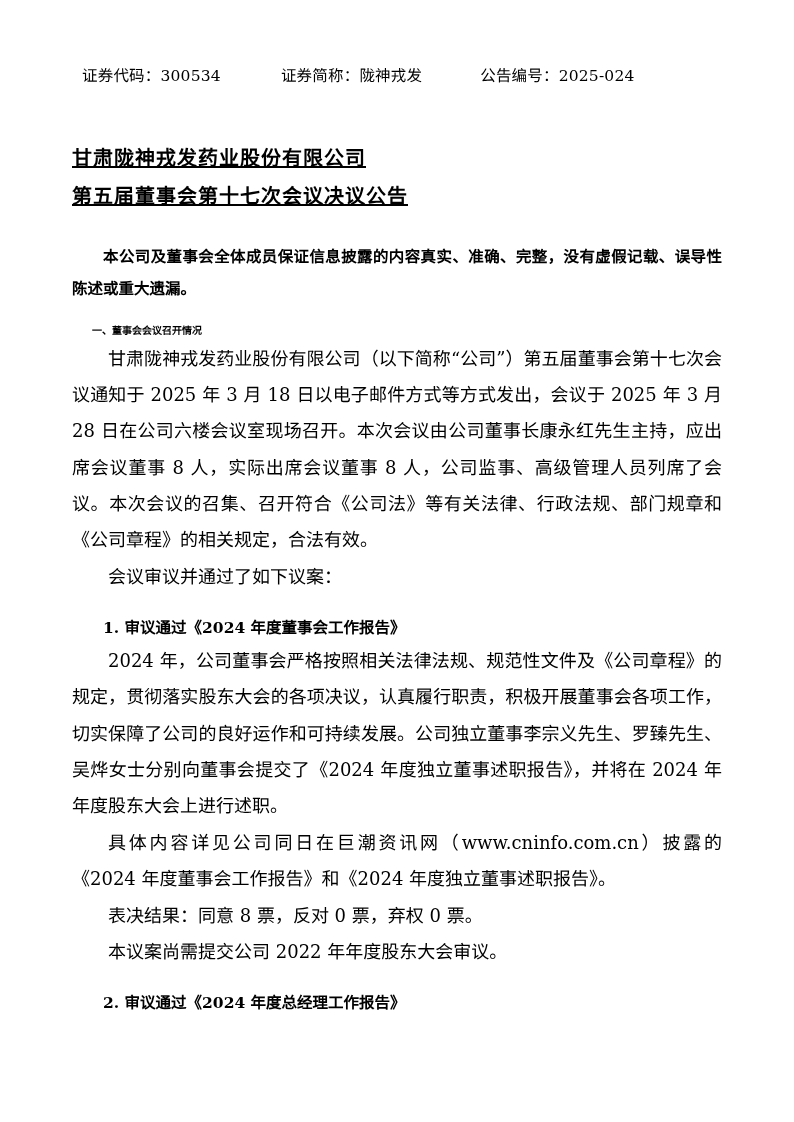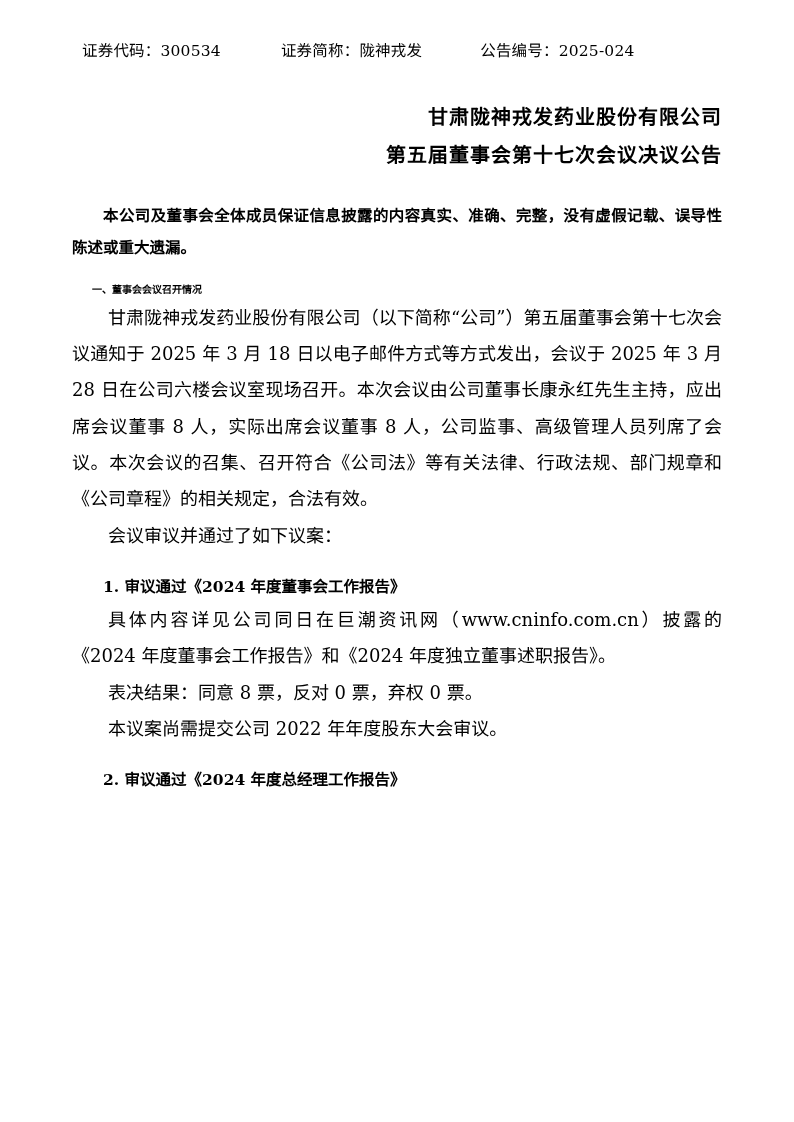--- a/index.html
+++ b/index.html
@@ -12,42 +12,43 @@
     height: 1122px;
     font-family: "DejaVu Serif", "Liberation Serif", serif;
     color: #000000;
     position: relative;
     overflow: hidden;
   }
   .page {
     box-sizing: border-box;
     width: 794px;
     height: 828px;
-    padding: 38px 72px 60px 72px;
+    padding: 63px 72px 60px 72px;
   }
   .header-line {
     display: flex;
     justify-content: flex-start;
     align-items: baseline;
     font-size: 15.5px;
     letter-spacing: 0.2px;
     margin: 0 0 10px 0;
     padding-left: 10px;
   }
   .header-line .hdr-item {
     white-space: nowrap;
   }
   .hdr-code { margin-right: 60px; }
   .hdr-name { margin-right: 58px; }
   .hdr-no { }
 
   .title-block {
-    text-align: right;
-    margin-top: 38px;
+    text-align: left;
+    margin-top: 54px;
     margin-bottom: 6px;
+    text-decoration: underline;
   }
   .title-line {
     font-size: 20px;
     font-weight: bold;
     letter-spacing: 1px;
     line-height: 1.9;
   }
 
   p {
     margin: 0;
@@ -101,19 +102,20 @@
   </div>
 
   <p class="lead-bold">本公司及董事会全体成员保证信息披露的内容真实、准确、完整，没有虚假记载、误导性陈述或重大遗漏。</p>
 
   <div class="section-head">一、董事会会议召开情况</div>
   <p class="body-para">甘肃陇神戎发药业股份有限公司（以下简称“公司”）第五届董事会第十七次会议通知于 2025 年 3 月 18 日以电子邮件方式等方式发出，会议于 2025 年 3 月 28 日在公司六楼会议室现场召开。本次会议由公司董事长康永红先生主持，应出席会议董事 8 人，实际出席会议董事 8 人，公司监事、高级管理人员列席了会议。本次会议的召集、召开符合《公司法》等有关法律、行政法规、部门规章和《公司章程》的相关规定，合法有效。</p>
 
   <p class="body-para">会议审议并通过了如下议案：</p>
 
   <div class="sub-head">1. 审议通过《2024 年度董事会工作报告》</div>
+  <p class="body-para">2024 年，公司董事会严格按照相关法律法规、规范性文件及《公司章程》的规定，贯彻落实股东大会的各项决议，认真履行职责，积极开展董事会各项工作，切实保障了公司的良好运作和可持续发展。公司独立董事李宗义先生、罗臻先生、吴烨女士分别向董事会提交了《2024 年度独立董事述职报告》，并将在 2024 年年度股东大会上进行述职。</p>
   <p class="body-para">具体内容详见公司同日在巨潮资讯网（www.cninfo.com.cn）披露的《2024 年度董事会工作报告》和《2024 年度独立董事述职报告》。</p>
   <p class="body-para">表决结果：同意 8 票，反对 0 票，弃权 0 票。</p>
   <p class="body-para">本议案尚需提交公司 2022 年年度股东大会审议。</p>
 
   <div class="sub-head">2. 审议通过《2024 年度总经理工作报告》</div>
 
 </div>
 
 </body></html>

